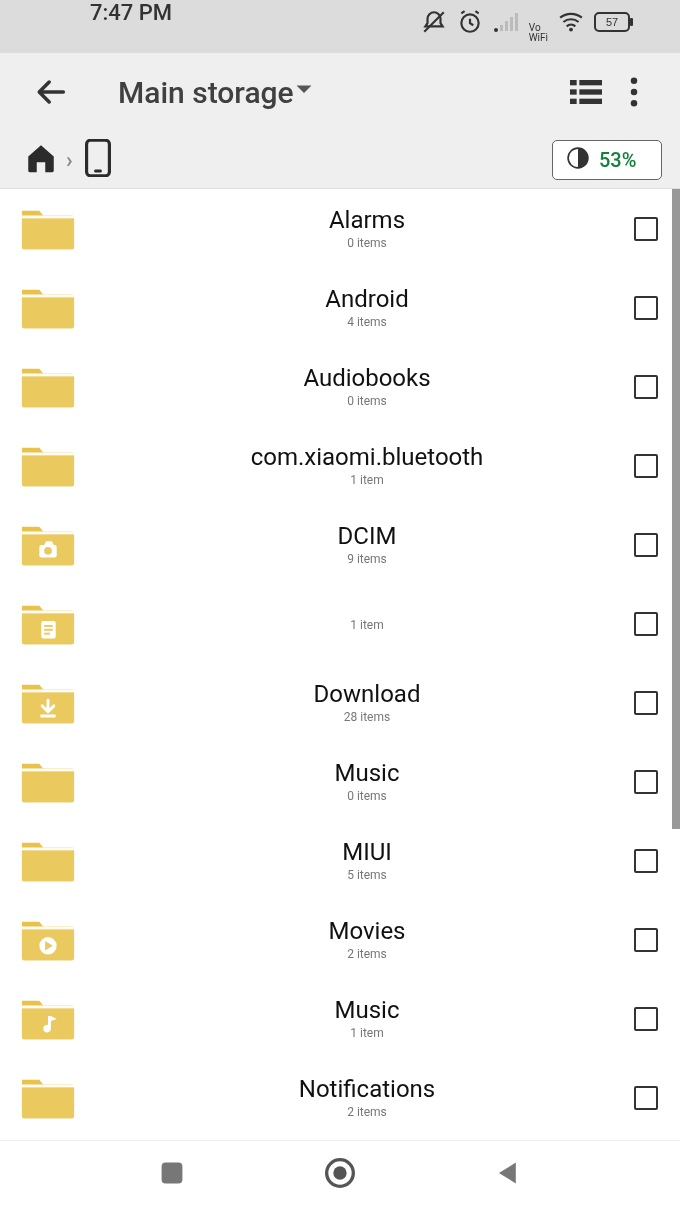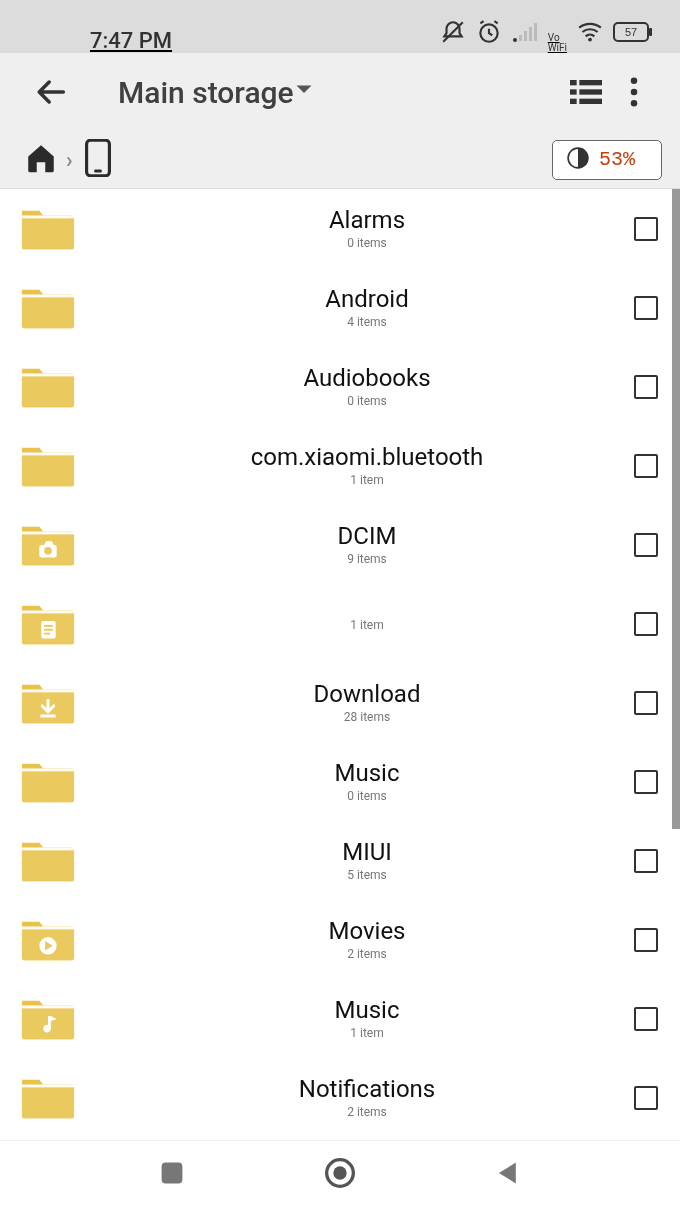--- a/index.html
+++ b/index.html
@@ -11,24 +11,23 @@
     color: #000;
     overflow: hidden;
     position: relative;
   }
 
   
   .status-bar {
     height: 53px;
     background: #dcdcdc;
     display: flex;
-    align-items: flex-end;
+    align-items: flex-start;
     justify-content: space-between;
-    padding: 0 27px 0 90px;
-    text-decoration: underline;
+    padding: 0 46px 0 90px;
   }
   .status-time { font-size: 22px; color:#333; font-weight:500;}
   .status-icons { display: flex; align-items: center; gap: 10px; }
   .status-icons svg { display:block; }
 
   
   .app-bar {
     height: 78px;
     background: #efefef;
     display: flex;
@@ -57,21 +56,21 @@
     border:1.5px solid #666;
     border-radius:5px;
     height:40px;
     min-width:110px;
     display:flex;
     align-items:center;
     gap:10px;
     padding:0 14px;
     background:#fff;
   }
-  .storage-pill .pct { font-size:20px; font-weight:500; color:#c2410c;font-family:Liberation Mono, monospace;}
+  .storage-pill .pct { font-size:20px; font-weight:500; color:#15803d;}
   
   
   .list-container {
     position:absolute;
     top:189px; left:0; right:0; bottom:69px;
     overflow:hidden;
     background:#fff;
   }
   .scroll-indicator {
     position:absolute;

